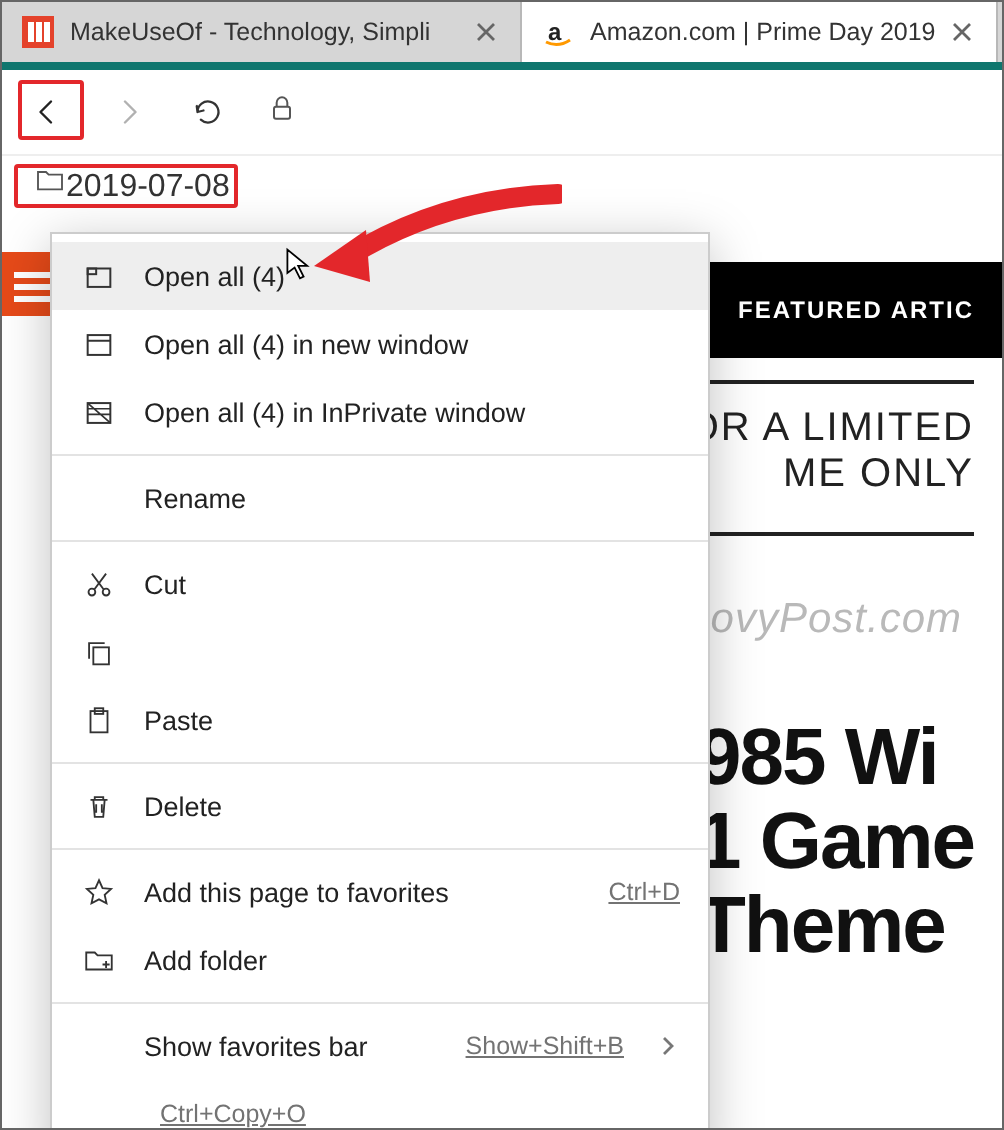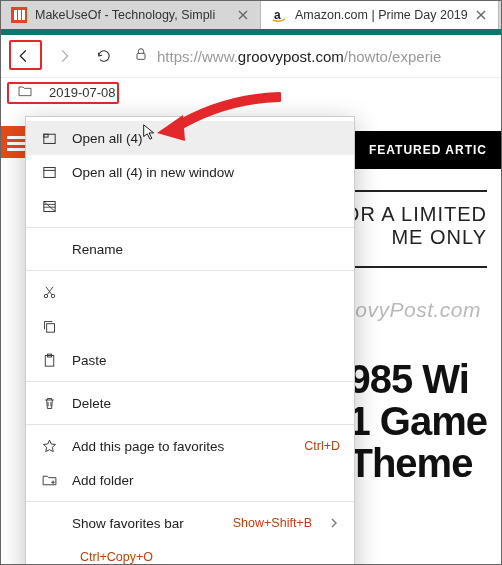--- a/index.html
+++ b/index.html
@@ -1,61 +1,61 @@
 <!DOCTYPE html>
 <html><head>
 <meta charset="utf-8">
 <style>
   * { box-sizing: border-box; margin: 0; padding: 0; font-family: "Segoe UI", Arial, sans-serif; }
   body { width: 502px; height: 565px; background: #fff; overflow: hidden; position: relative; border: 1px solid #666; }
 
   
-  .tabstrip { display: flex; height: 34px; background: #cfcfcf; align-items: stretch; border-bottom: 6px solid #0f766e; }
+  .tabstrip { display: flex; height: 34px; background: #cfcfcf; align-items: stretch; border-bottom: 4px solid #0f766e; }
   .tab { flex: 0 0 260px; display: flex; align-items: center; padding: 0 10px; font-size: 12.5px; color: #333; border-right: 1px solid #b8b8b8; position: relative; background: #d6d6d6; cursor: pointer; }
   .tab.active { background: #fff; }
   .tab .favicon { width: 16px; height: 16px; margin-right: 8px; flex: 0 0 16px; }
   .tab .title { white-space: nowrap; overflow: hidden; text-overflow: ellipsis; flex: 1; }
   .tab .close { width: 14px; height: 14px; flex: 0 0 14px; margin-left: 6px; color: #555; }
   .tab-frag { flex: 0 0 40px; display:flex; align-items:center; padding-left:8px; font-size:12.5px; background:#d6d6d6; }
 
   
   .toolbar { display: flex; align-items: center; height: 42px; padding: 0 8px; gap: 10px; }
   .tbtn { width: 30px; height: 30px; display:flex; align-items:center; justify-content:center; color:#555; border-radius:3px; }
   .tbtn svg { width:18px; height:18px; }
   .addrbar { flex:1; display:flex; align-items:center; gap:8px; padding-left:4px; }
   .addrbar .url { font-size: 15px; color:#999; white-space:nowrap; overflow:hidden; }
   .addrbar .url .dom { color:#222; }
 
   
   .bmbar { height: 30px; display:flex; align-items:center; padding: 0 10px; border-top:1px solid #eee; }
-  .bmitem { display:flex; align-items:center; gap:16px; font-size:13px; color:#333; padding:3px 6px; cursor:pointer; }
+  .bmitem { display:flex; align-items:flex-end; gap:0; font-size:16px; color:#333; padding:3px 6px; cursor:pointer; }
   .bmitem svg { width:16px; height:16px; }
 
   
   .redbox-back { position:absolute; left:8px; top:39px; width:33px; height:30px; border:2px solid #e3272b; border-radius:2px; pointer-events:none; }
   .redbox-folder { position:absolute; left:6px; top:81px; width:112px; height:22px; border:2px solid #e3272b; border-radius:2px; pointer-events:none; }
 
   
   .page { position:absolute; left:0; top:107px; right:0; bottom:0; }
   .stripe-red { position:absolute; left:0; top:18px; width:32px; height:32px; background:#e64a19; }
-  .feat { position:absolute; right:0; top:23px; height:38px; background:#000; color:#fff; display:flex; align-items:center; padding:0 14px; font-size:12px; font-weight:600; letter-spacing:1px; }
+  .feat { position:absolute; right:0; top:23px; height:48px; background:#000; color:#fff; display:flex; align-items:center; padding:0 14px; font-size:12px; font-weight:600; letter-spacing:1px; }
   .promo { position:absolute; right:14px; top:95px; text-align:right; font-size:20px; letter-spacing:1px; color:#222; font-weight:400; }
   .promo-line { border-top:2px solid #222; width:150px; position:absolute; right:14px; top:82px; }
   .promo-line2 { border-top:2px solid #222; width:150px; position:absolute; right:14px; top:158px; }
   .watermark { position:absolute; right:20px; top:190px; font-size:21px; color:#b9b9b9; font-style:italic; letter-spacing:.5px; }
   .headline { position:absolute; right:14px; top:250px; text-align:left; font-size:40px; font-weight:800; color:#111; line-height:1.05; letter-spacing:-1px; }
 
   
   .ctxmenu { position:absolute; left:24px; top:115px; width:330px; background:#fff; border:1px solid #ccc; box-shadow:0 6px 24px rgba(0,0,0,.25); padding:4px 0; font-size:13.5px; color:#222; z-index:50; }
   .mi { display:flex; align-items:center; height:34px; padding:16px 14px; gap:14px; cursor:pointer; position:relative; }
   .mi:hover, .mi.hover { background:#eee; }
   .mi .mi-icon { width:18px; height:18px; flex:0 0 18px; display:flex; align-items:center; justify-content:center; }
   .mi .mi-icon svg { width:17px; height:17px; }
   .mi .mi-label { flex:1; white-space:nowrap; }
-  .mi .mi-short { color:#c2410c; font-size:12.5px; margin-left:8px; }
+  .mi .mi-short { color:#737373; font-size:12.5px; margin-left:8px;text-decoration:underline; }
   .mi .chev { width:10px; color:#777; margin-left:4px; }
   .sep { height:1px; background:#e3e3e3; margin:4px 0; }
 
   
   .arrow { position:absolute; left:150px; top:88px; width:130px; height:60px; z-index:60; pointer-events:none; }
 
   
   .cursor { position:absolute; left:140px; top:122px; width:18px; height:18px; z-index:70; pointer-events:none; }
 
 </style>
@@ -115,23 +115,20 @@
         <path d="M5 12a7 7 0 1 1 2.2 5.1 M5 12l-.5-4 M5 12l4-1" stroke="#333" stroke-width="1.5" fill="none" stroke-linecap="round"></path>
       </svg>
   </div>
   <div class="addrbar">
     <span>
       <svg width="16" height="16" viewBox="0 0 24 24">
           <rect x="6" y="11" width="12" height="9" rx="1.5" stroke="#555" stroke-width="1.5" fill="none"></rect>
           <path d="M8 11 V8 a4 4 0 0 1 8 0 v3" stroke="#555" stroke-width="1.5" fill="none"></path>
         </svg>
     </span>
-    <span class="url">
-      <span>https://www.</span><span class="dom">groovypost.com</span><span>/howto/experie</span>
-    </span>
   </div>
 </div>
 
 <div class="bmbar">
   <div class="bmitem">
     <span>
       <svg viewBox="0 0 24 24">
           <path d="M3 6h6l2 2h10v11H3z" stroke="#555" stroke-width="1.4" fill="none"></path>
         </svg>
     </span>
@@ -187,35 +184,37 @@
       </span>
     <span class="mi-label">Open all (4) in new window</span>
   </div>
   <div class="mi">
     <span class="mi-icon">
         <svg viewBox="0 0 24 24">
           <rect x="4" y="5" width="16" height="14" stroke="#333" stroke-width="1.4" fill="none"></rect>
           <path d="M4 5 L20 19 M4 9h16 M4 13h16" stroke="#333" stroke-width="1.2"></path>
         </svg>
       </span>
+    <span class="mi-label">Open all (4) in InPrivate window</span>
   </div>
   <div class="sep"></div>
   <div class="mi">
     <span class="mi-icon"></span>
     <span class="mi-label">Rename</span>
   </div>
   <div class="sep"></div>
   <div class="mi">
     <span class="mi-icon">
         <svg viewBox="0 0 24 24">
           <circle cx="7" cy="17" r="2.4" stroke="#333" stroke-width="1.3" fill="none"></circle>
           <circle cx="17" cy="17" r="2.4" stroke="#333" stroke-width="1.3" fill="none"></circle>
           <path d="M8.8 15 L17 4 M15.2 15 L7 4" stroke="#333" stroke-width="1.3"></path>
         </svg>
       </span>
+    <span class="mi-label">Cut</span>
   </div>
   <div class="mi">
     <span class="mi-icon">
         <svg viewBox="0 0 24 24">
           <rect x="8" y="8" width="11" height="12" stroke="#333" stroke-width="1.3" fill="none"></rect>
           <path d="M5 16 V5 h11" stroke="#333" stroke-width="1.3" fill="none"></path>
         </svg>
       </span>
   </div>
   <div class="mi">

